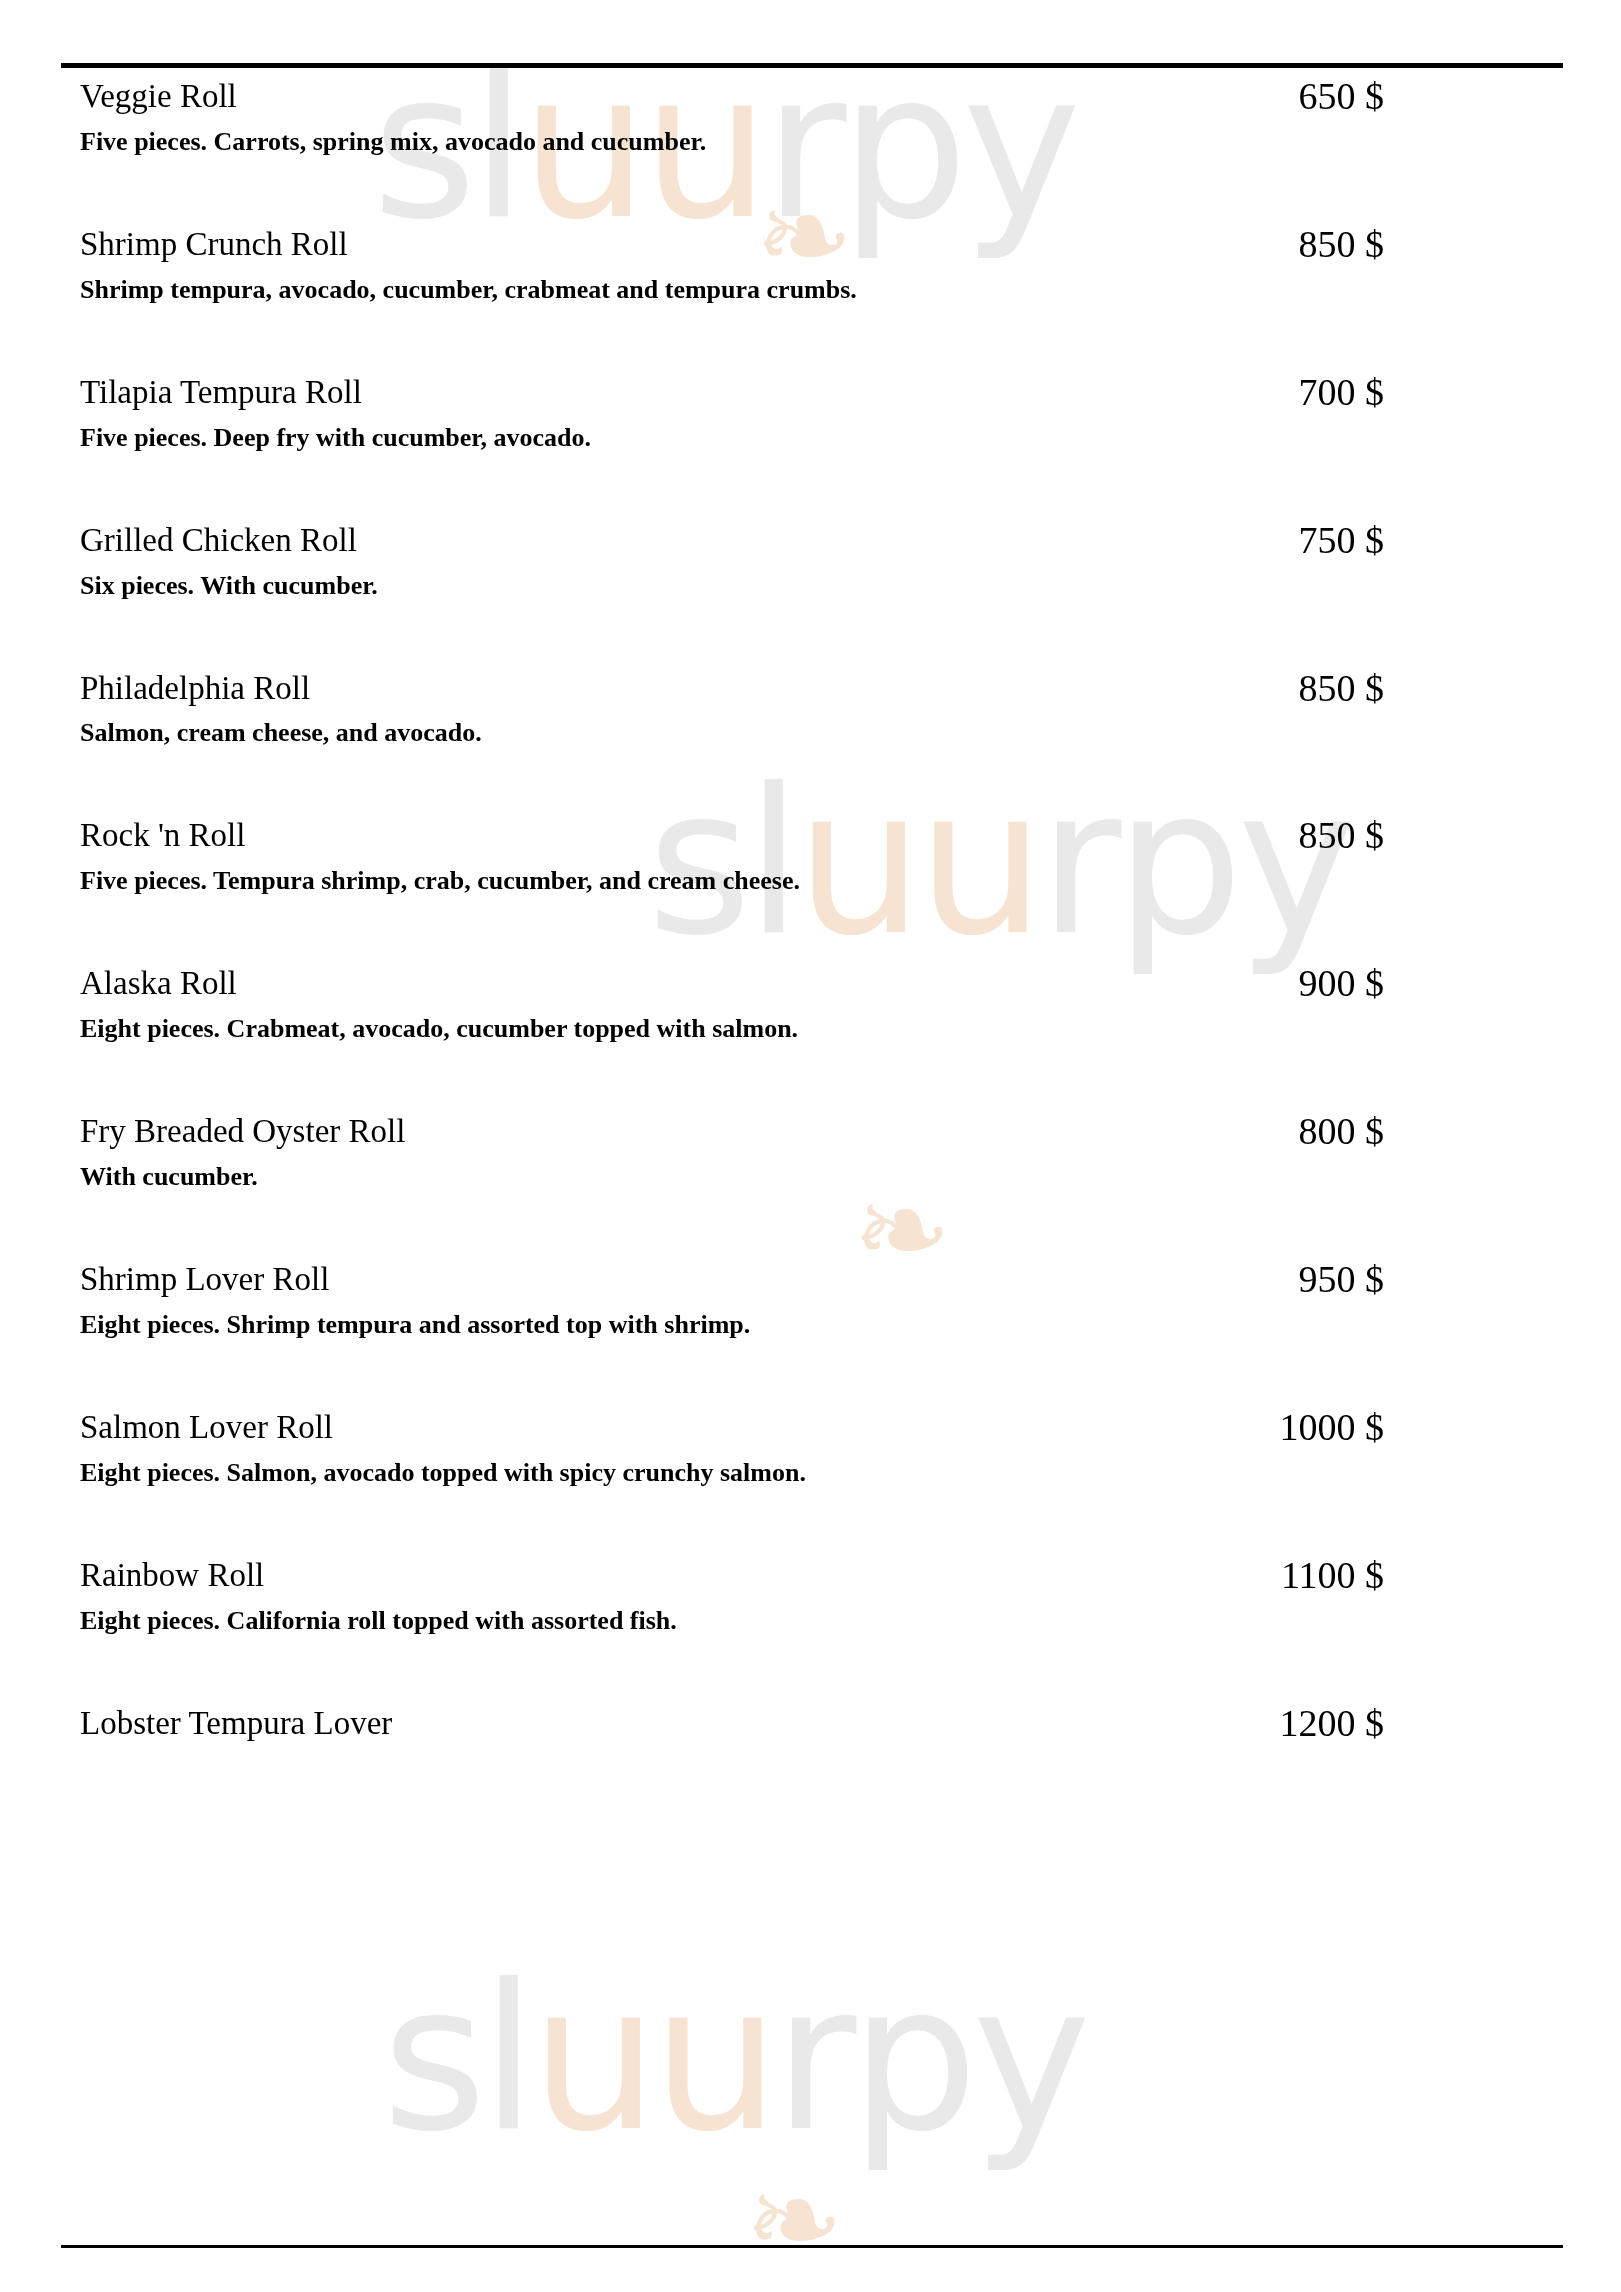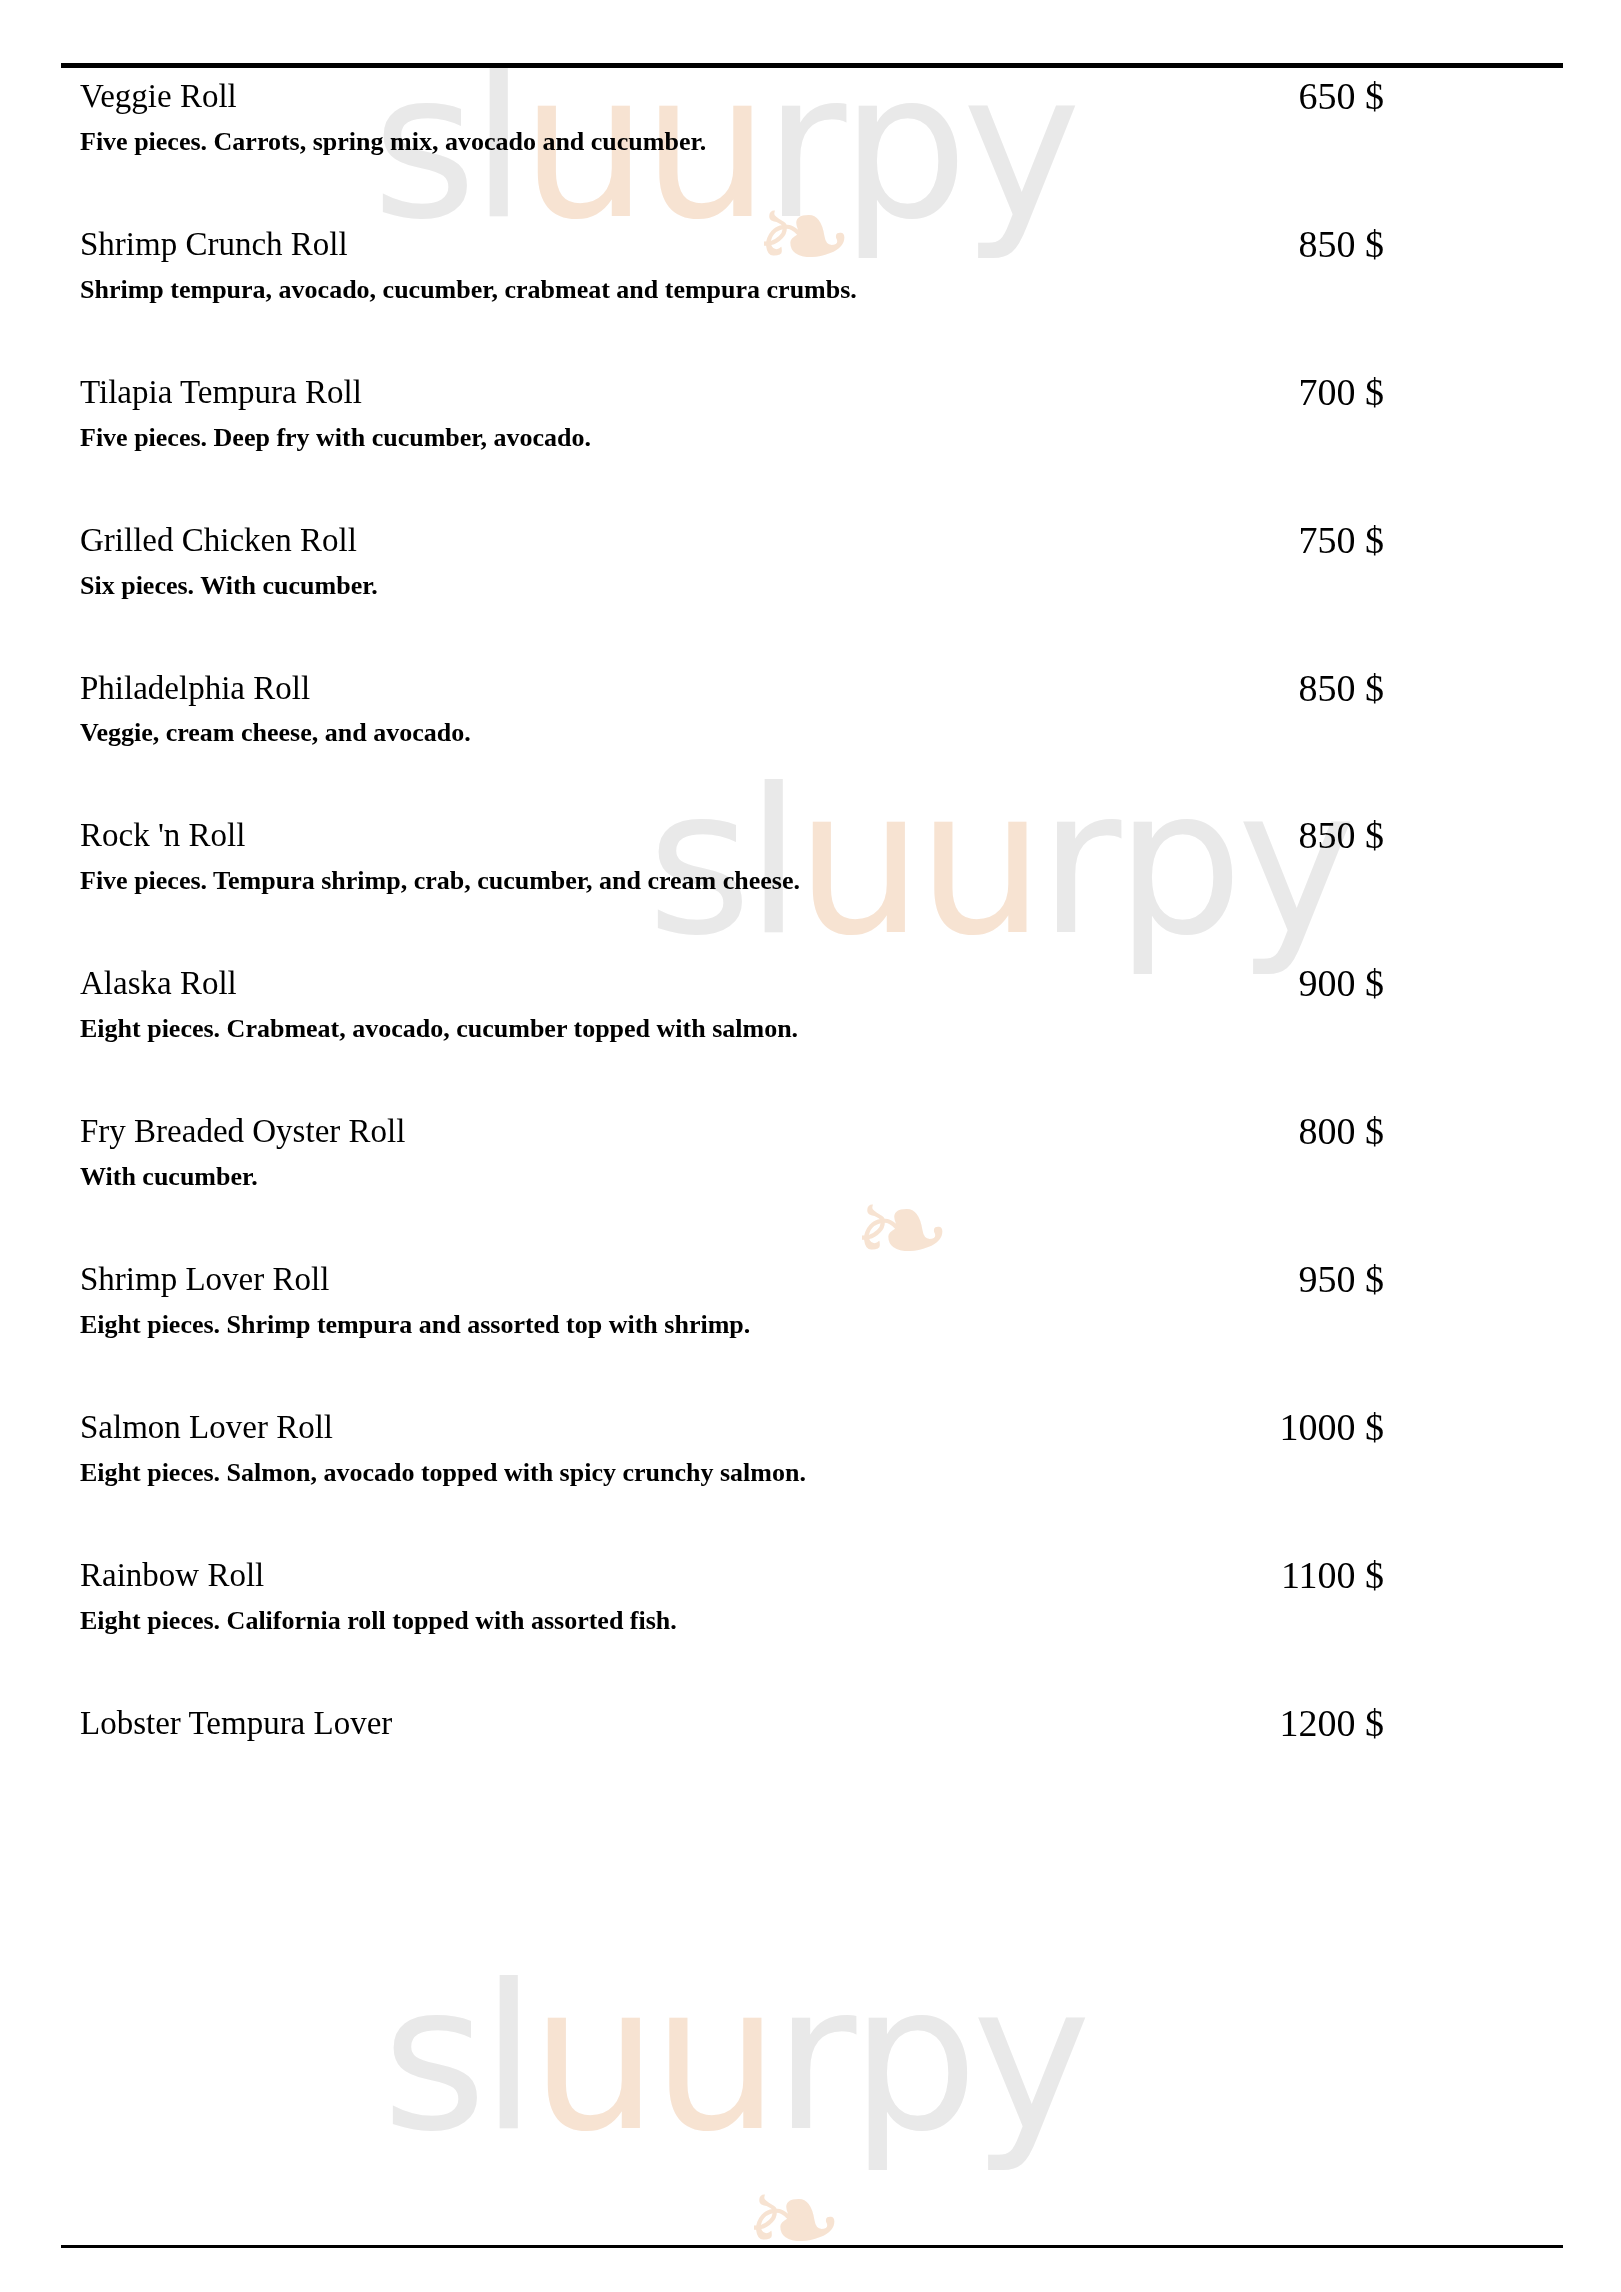--- a/index.html
+++ b/index.html
@@ -171,21 +171,21 @@
         <div class="item-price">750 $</div>
       </div>
       <div class="item-desc">Six pieces. With cucumber.</div>
     </div>
 
     <div class="menu-item">
       <div class="item-head">
         <div class="item-name">Philadelphia Roll</div>
         <div class="item-price">850 $</div>
       </div>
-      <div class="item-desc">Veggie, cream cheese, and avocado.</div>
+      <div class="item-desc">Salmon, cream cheese, and avocado.</div>
     </div>
 
     <div class="menu-item">
       <div class="item-head">
         <div class="item-name">Rock 'n Roll</div>
         <div class="item-price">850 $</div>
       </div>
       <div class="item-desc">Five pieces. Tempura shrimp, crab, cucumber, and cream cheese.</div>
     </div>
 

